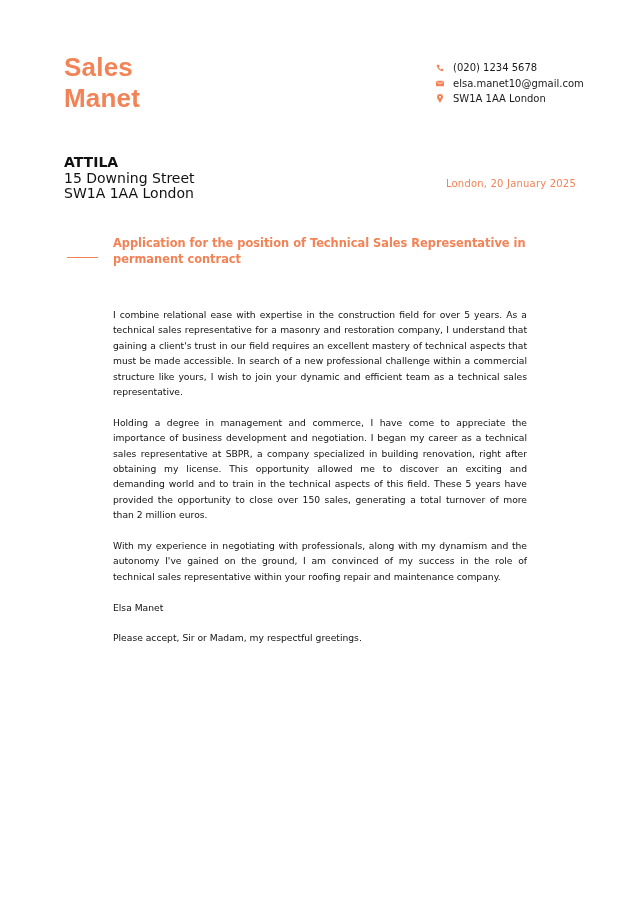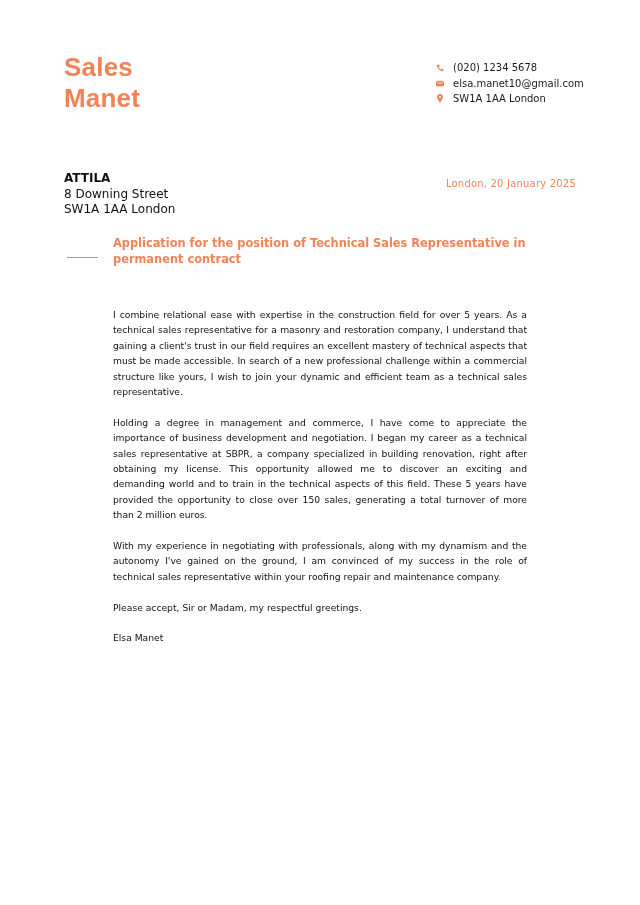--- a/index.html
+++ b/index.html
@@ -4,21 +4,21 @@
 <style>
   html, body { margin: 0; padding: 0; background: #ffffff; }
   body { width: 640px; height: 905px; position: relative; overflow: hidden;
          font-family: "DejaVu Sans", sans-serif; color: #111111; }
   .name { position: absolute; left: 64px; top: 52px; font-family: "Liberation Sans", sans-serif;
           font-weight: bold; font-size: 26px; line-height: 31px; color: #F28357; letter-spacing: 0.2px; }
   .contact { position: absolute; left: 435px; top: 60px; font-size: 10px; line-height: 15.5px; color: #1a1a1a; }
   .contact .row { display: flex; align-items: center; white-space: nowrap; text-align: right; }
   .contact .ico { width: 9px; height: 9px; margin-right: 9px; display: inline-flex; align-items: center; justify-content: center; }
   .contact svg { display: block; }
-  .recipient { position: absolute; left: 64px; top: 155px; font-size: 12px; line-height: 15.5px; margin-top: 16px; }
+  .recipient { position: absolute; left: 64px; top: 155px; font-size: 14px; line-height: 15.5px; }
   .recipient .company { font-weight: bold; }
   .date { position: absolute; right: 64px; top: 178px; font-size: 10px; color: #F28357; letter-spacing: 0.2px; }
   .rule { position: absolute; left: 67px; top: 257px; width: 31px; height: 1px; background: #F28357; }
   .subject { position: absolute; left: 113px; top: 235px; width: 420px; font-size: 11.4px; line-height: 16px;
              color: #F28357; font-weight: bold; }
   .body { position: absolute; left: 113px; top: 307px; width: 414px; font-size: 9.2px; line-height: 15.4px; color: #111111; }
   .body p { margin: 0 0 15.4px 0; text-align: justify; }
 </style>
 </head>
 <body>
@@ -52,28 +52,28 @@
           <path d="M3 9 C1.5 6 0 4.6 0 3 A3 3 0 0 1 6 3 C6 4.6 4.5 6 3 9 Z" fill="#F28357"></path>
           <circle cx="3" cy="3" r="1" fill="#ffffff"></circle>
         </svg>
     </span>
     <span>SW1A 1AA London</span>
   </div>
 </div>
 
 <div class="recipient">
   <div class="company">ATTILA</div>
-  <div>8 Downing Street</div>
+  <div>15 Downing Street</div>
   <div>SW1A 1AA London</div>
 </div>
 
 <div class="date">London, 20 January 2025</div>
 
 <div class="rule"></div>
 <div class="subject">Application for the position of Technical Sales Representative in permanent contract</div>
 
 <div class="body">
   <p>I combine relational ease with expertise in the construction field for over 5 years. As a technical sales representative for a masonry and restoration company, I understand that gaining a client's trust in our field requires an excellent mastery of technical aspects that must be made accessible. In search of a new professional challenge within a commercial structure like yours, I wish to join your dynamic and efficient team as a technical sales representative.</p>
   <p>Holding a degree in management and commerce, I have come to appreciate the importance of business development and negotiation. I began my career as a technical sales representative at SBPR, a company specialized in building renovation, right after obtaining my license. This opportunity allowed me to discover an exciting and demanding world and to train in the technical aspects of this field. These 5 years have provided the opportunity to close over 150 sales, generating a total turnover of more than 2 million euros.</p>
   <p>With my experience in negotiating with professionals, along with my dynamism and the autonomy I've gained on the ground, I am convinced of my success in the role of technical sales representative within your roofing repair and maintenance company.</p>
+  <p>Elsa Manet</p>
   <p>Please accept, Sir or Madam, my respectful greetings.</p>
-  <p>Elsa Manet</p>
 </div>
 
 </body></html>

